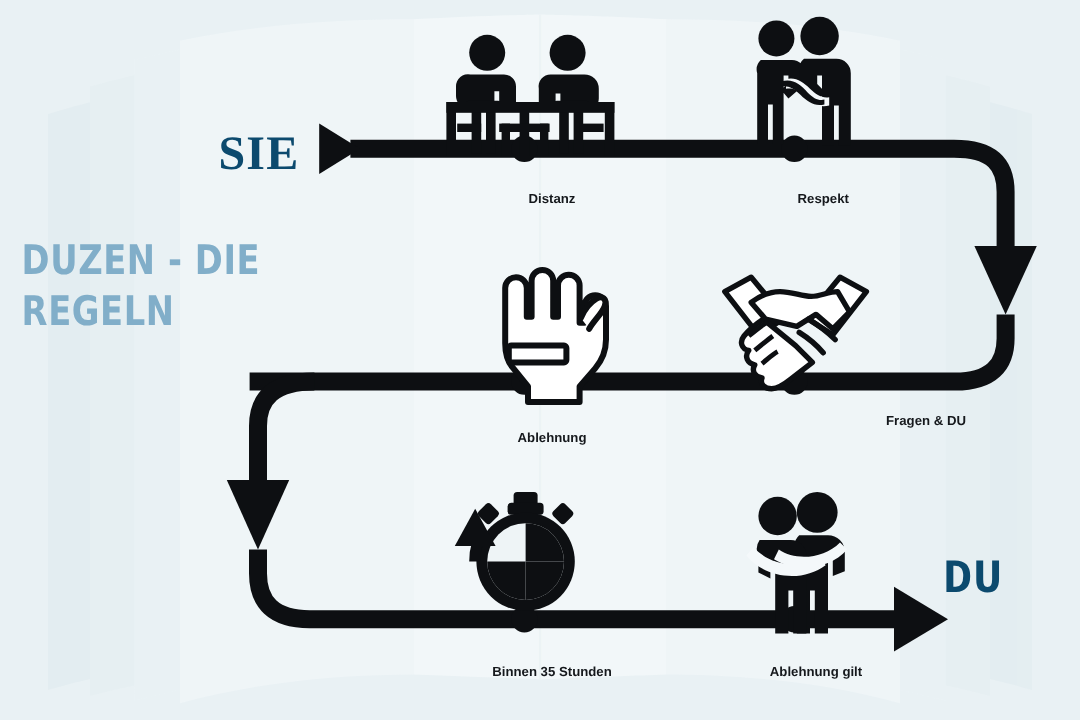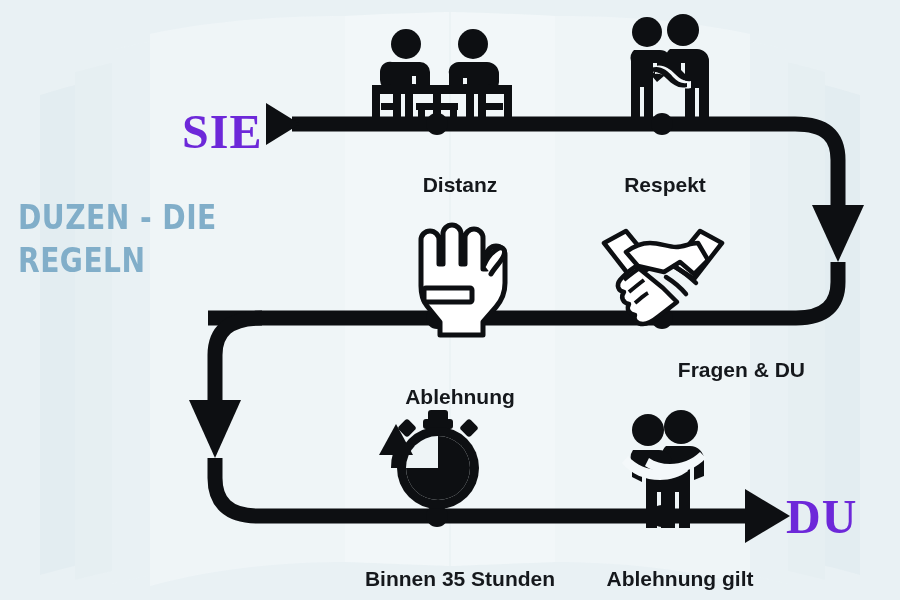--- a/index.html
+++ b/index.html
@@ -46,44 +46,44 @@
     letter-spacing: 0.5px;
     transform: scaleX(0.92);
     transform-origin: left top;
     text-transform: uppercase;
     user-select: none;
   }
   .endpoint-label {
     position: absolute;
     font-family: "Liberation Serif", "DejaVu Serif", serif;
     font-weight: bold;
-    color: #6d28d9;
-    font-size: 48px;
+    color: #0c4a6e;
+    font-size: 40px;
     letter-spacing: 1px;
     user-select: none;
   }
   #label-sie { left: 182px; top: 104px; }
-  #label-du  { left: 786px; top: 489px; }
+  #label-du  { left: 786px; top: 461px; font-family: Liberation Mono, monospace; }
 
   .node-caption {
     position: absolute;
     text-align: center;
     font-family: "Liberation Sans", sans-serif;
     font-weight: bold;
-    font-size: 21px;
+    font-size: 11px;
     line-height: 1.28;
     color: #15181c;
     user-select: none;
     white-space: pre-line;
   }
   .node-caption span { display: block; }
 
   .cap-1 { left: 355px; top: 145px; width: 210px; }
-  .cap-2 { left: 560px; top: 145px; width: 210px; }
-  .cap-3 { left: 340px; top: 357px; width: 240px; }
+  .cap-2 { left: 581px; top: 145px; width: 210px; }
+  .cap-3 { left: 340px; top: 344px; width: 240px; }
   .cap-4 { left: 565px; top: 330px; width: 240px; text-align: right; }
   .cap-5 { left: 330px; top: 539px; width: 260px; }
   .cap-6 { left: 555px; top: 539px; width: 250px; }
 </style>
 </head>
 <body>
 
 <div id="stage">
 
   <svg class="layer" id="bg-layer" viewBox="0 0 900 600">

